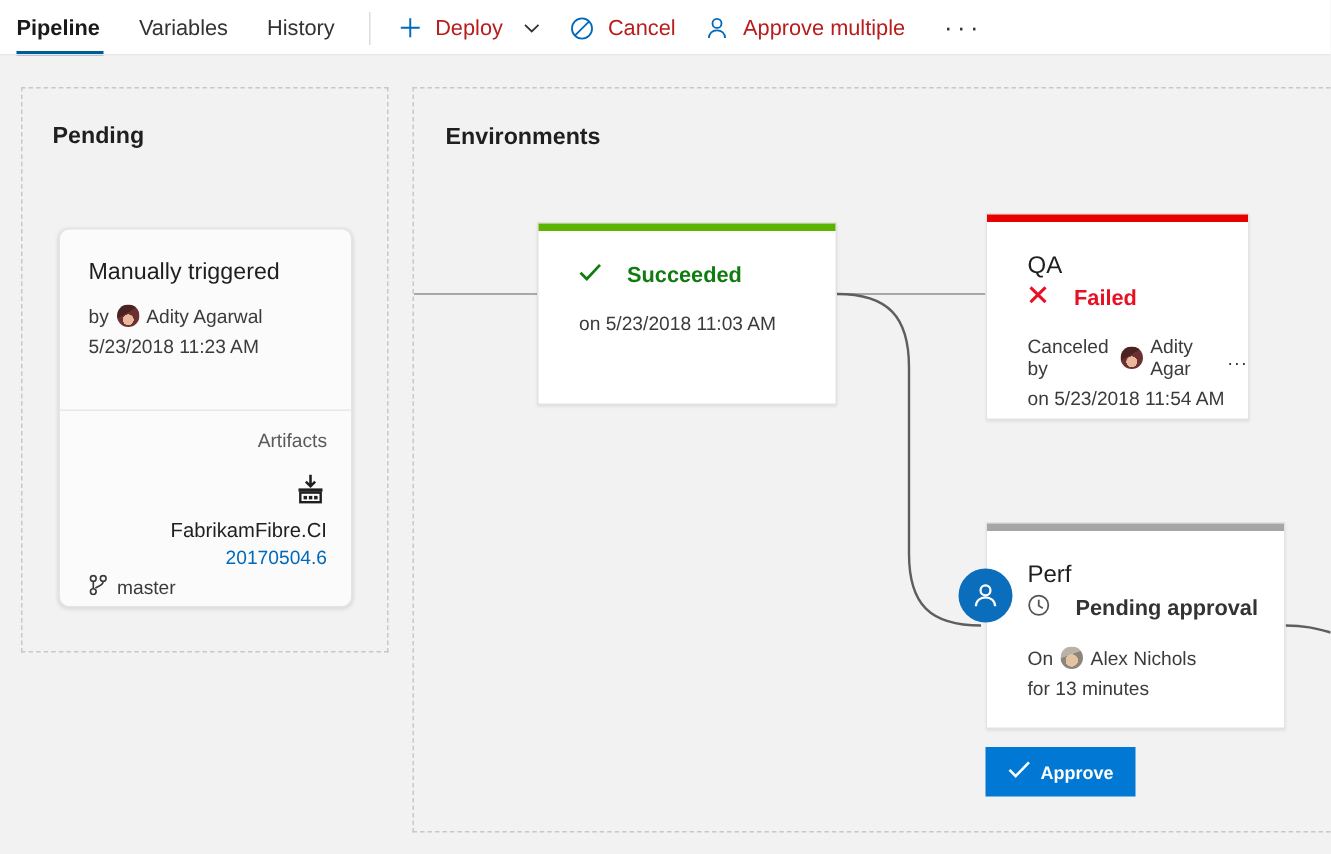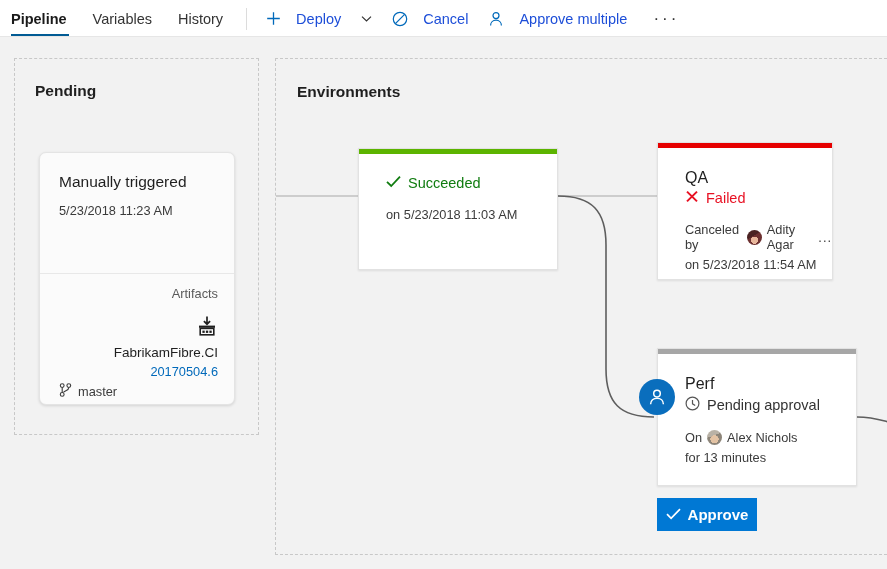--- a/index.html
+++ b/index.html
@@ -37,22 +37,22 @@
     content: ""; position: absolute;
     left: 11px; right: 11px; bottom: 0px;
     height: 3px; background: #015b94;
   }
   .tb-sep {
     width: 1px; height: 22px; background: #dcdcdc;
     margin: 0 9px 0 10px;
   }
   .tb-cmd {
     height: 37px; display: flex; align-items: center;
-    gap: 15px; padding: 11px 10px;
-    font-size: 14.5px; color: #1d4ed8;
+    gap: 9px; padding: 11px 10px;
+    font-size: 14.5px; color: #b91c1c;
     cursor: pointer; white-space: nowrap;
   }
   .tb-ico { display: flex; align-items: center; justify-content: center; }
   .ellipsis {
     height: 37px; display: flex; align-items: center;
     padding: 0 12px; cursor: pointer;
     letter-spacing: 3px; font-size: 17px; color: #333;
     margin-left: 4px;
   }
 
@@ -145,22 +145,22 @@
     border: 1px solid #e2e2e2;
     box-shadow: 0 1px 2px rgba(0,0,0,0.09);
   }
   .env-topbar {
     position: absolute; left: 0; top: 0;
     width: 100%; height: 5px;
   }
   .env-inner { padding: 26px 0 0 27px; }
   .env-name { font-size: 16px; color: #1f1f1f; margin-bottom: 3px; }
   .env-status {
-    display: flex; align-items: center; gap: 7px;
-    font-size: 14.5px; margin-bottom: 16px;
+    display: flex; align-items: center; gap: 17px;
+    font-size: 14.5px; margin-bottom: 16px; font-weight: bold;
   }
   .env-line {
     font-size: 12.8px; color: #3b3b3b;
     display: flex; align-items: center; gap: 5px;
     margin-bottom: 5px;
   }
 
   #dev-card { left: 82px; top: 89px; width: 200px; height: 122px; }
   #qa-card  { left: 381px; top: 83px; width: 176px; height: 138px; }
   #perf-card{ left: 381px; top: 289px; width: 200px; height: 138px; }
@@ -170,21 +170,21 @@
   
   #approve-btn {
     position: absolute;
     left: 381px; top: 439px;
     width: 100px; height: 33px;
     background: #0078d4;
     color: #ffffff;
     border: none;
     display: flex; align-items: center; justify-content: center;
     gap: 7px;
-    font-size: 15px; font-weight: bold;
+    font-size: 12px; font-weight: bold;
     font-family: "Liberation Sans", sans-serif;
     cursor: pointer;
   }
 
   
   #approval-badge {
     position: absolute;
     left: 363px; top: 320px;
     width: 36px; height: 36px;
     border-radius: 50%;
@@ -254,20 +254,25 @@
   <div class="ellipsis">···</div>
 </div>
 <div id="toolbar-underline"></div>
 
 <div id="release-panel">
   <div class="panel-title" id="release-title">Pending</div>
 
   <div id="release-card">
     <div id="rc-head">
       <div id="rc-title">Manually triggered</div>
+      <div class="meta-row">
+        <span>by</span>
+        <span class="avatar adity"></span>
+        <span>Adity Agarwal</span>
+      </div>
       <div id="rc-date">5/23/2018 11:23 AM</div>
     </div>
 
     <div id="rc-divider"></div>
 
     <div id="rc-body">
       <div id="artifacts-label">Artifacts</div>
       <div id="artifact-icon">
         <svg width="22" height="22" viewBox="0 0 22 22">
           <path d="M11 1.5v7.2M7.9 6.1 11 9.2l3.1-3.1" stroke="#1f1f1f" stroke-width="1.7" fill="none"></path>

